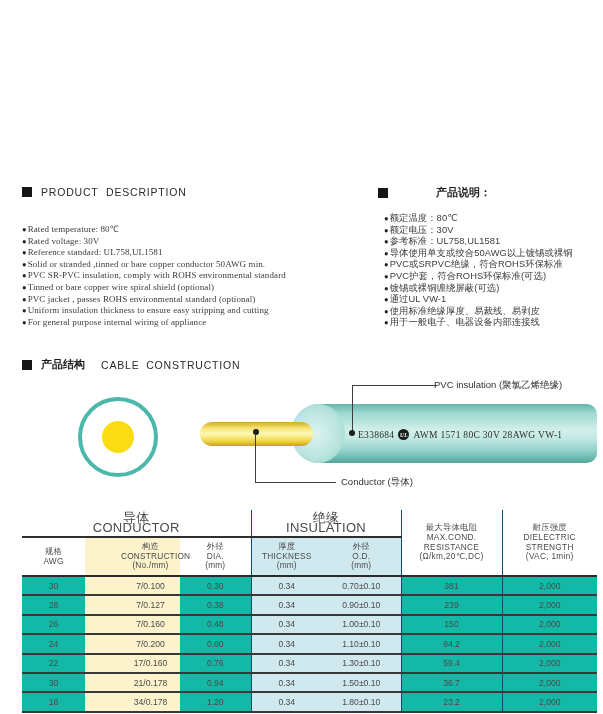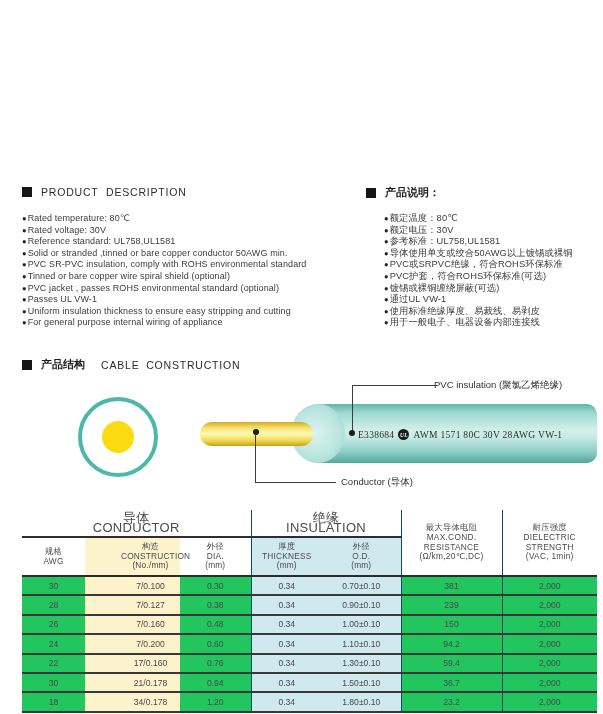--- a/index.html
+++ b/index.html
@@ -48,46 +48,45 @@
   .ann-line{position:absolute;background:#3d3d3d;}
   .ann-dot{position:absolute;width:6px;height:6px;border-radius:50%;background:#1d1d1d;}
   .ann-text{position:absolute;font-size:9.5px;color:#333;white-space:nowrap;}
   
   #spec{position:absolute;left:22px;top:510px;width:575px;border-collapse:collapse;table-layout:fixed;}
   #spec th,#spec td{padding:0;margin:0;text-align:center;vertical-align:middle;font-weight:normal;color:#4a4a4a;}
   #spec .group-row th{height:26px;font-size:13px;line-height:10.5px;letter-spacing:.3px;}
   #spec th.group-cell{border-bottom:2px solid #2e2e2e;}
   #spec .sub-row th{height:37px;font-size:8.3px;line-height:9.6px;letter-spacing:.2px;border-bottom:2px solid #2a2a2a;text-align:center;}
   #spec th.span-cell{font-size:8.3px;line-height:9.6px;border-bottom:2px solid #2a2a2a;}
-  #spec tbody td{height:17.4px;font-size:8.6px;border-bottom:2px solid #383838;background:#22c55e;}
+  #spec tbody td{height:17.4px;font-size:8.6px;border-bottom:2px solid #383838;background:#14b8a6;}
   #spec .bl{border-left:1px solid #0c4a6e;}
   #spec .bg-y{background:#fcf3cd !important;padding-left:36px;}
   #spec .bg-b{background:#cfe9ef !important;}
 </style>
 </head>
 <body>
 
 <div class="sec-title" style="left:22px;top:186px;">
   <span class="sq"></span>
   <span class="t-en">PRODUCT DESCRIPTION</span>
 </div>
-<div class="sec-title" style="left:366px;top:185px;">
+<div class="sec-title" style="left:378px;top:185px;gap:39px;">
   <span class="sq"></span>
   <span class="t-zh">产品说明：</span>
 </div>
 
-<ul class="blist" style="left:22px;top:213px;">
+<ul class="blist" style="left:22px;top:224px;font-family:Liberation Serif, serif;">
   <li><span class="blt">●</span><span>Rated temperature: 80℃</span></li>
   <li><span class="blt">●</span><span>Rated voltage: 30V</span></li>
   <li><span class="blt">●</span><span>Reference standard: UL758,UL1581</span></li>
   <li><span class="blt">●</span><span>Solid or stranded ,tinned or bare copper conductor 50AWG min.</span></li>
   <li><span class="blt">●</span><span>PVC SR-PVC insulation, comply with ROHS environmental standard</span></li>
   <li><span class="blt">●</span><span>Tinned or bare copper wire spiral shield (optional)</span></li>
   <li><span class="blt">●</span><span>PVC jacket , passes ROHS environmental standard (optional)</span></li>
-  <li><span class="blt">●</span><span>Passes UL VW-1</span></li>
   <li><span class="blt">●</span><span>Uniform insulation thickness to ensure easy stripping and cutting</span></li>
   <li><span class="blt">●</span><span>For general purpose internal wiring of appliance</span></li>
 </ul>
 
 <ul class="blist zh" style="left:384px;top:213px;">
   <li><span class="blt">●</span><span>额定温度：80℃</span></li>
   <li><span class="blt">●</span><span>额定电压：30V</span></li>
   <li><span class="blt">●</span><span>参考标准：UL758,UL1581</span></li>
   <li><span class="blt">●</span><span>导体使用单支或绞合50AWG以上镀锡或裸铜</span></li>
   <li><span class="blt">●</span><span>PVC或SRPVC绝缘，符合ROHS环保标准</span></li>

